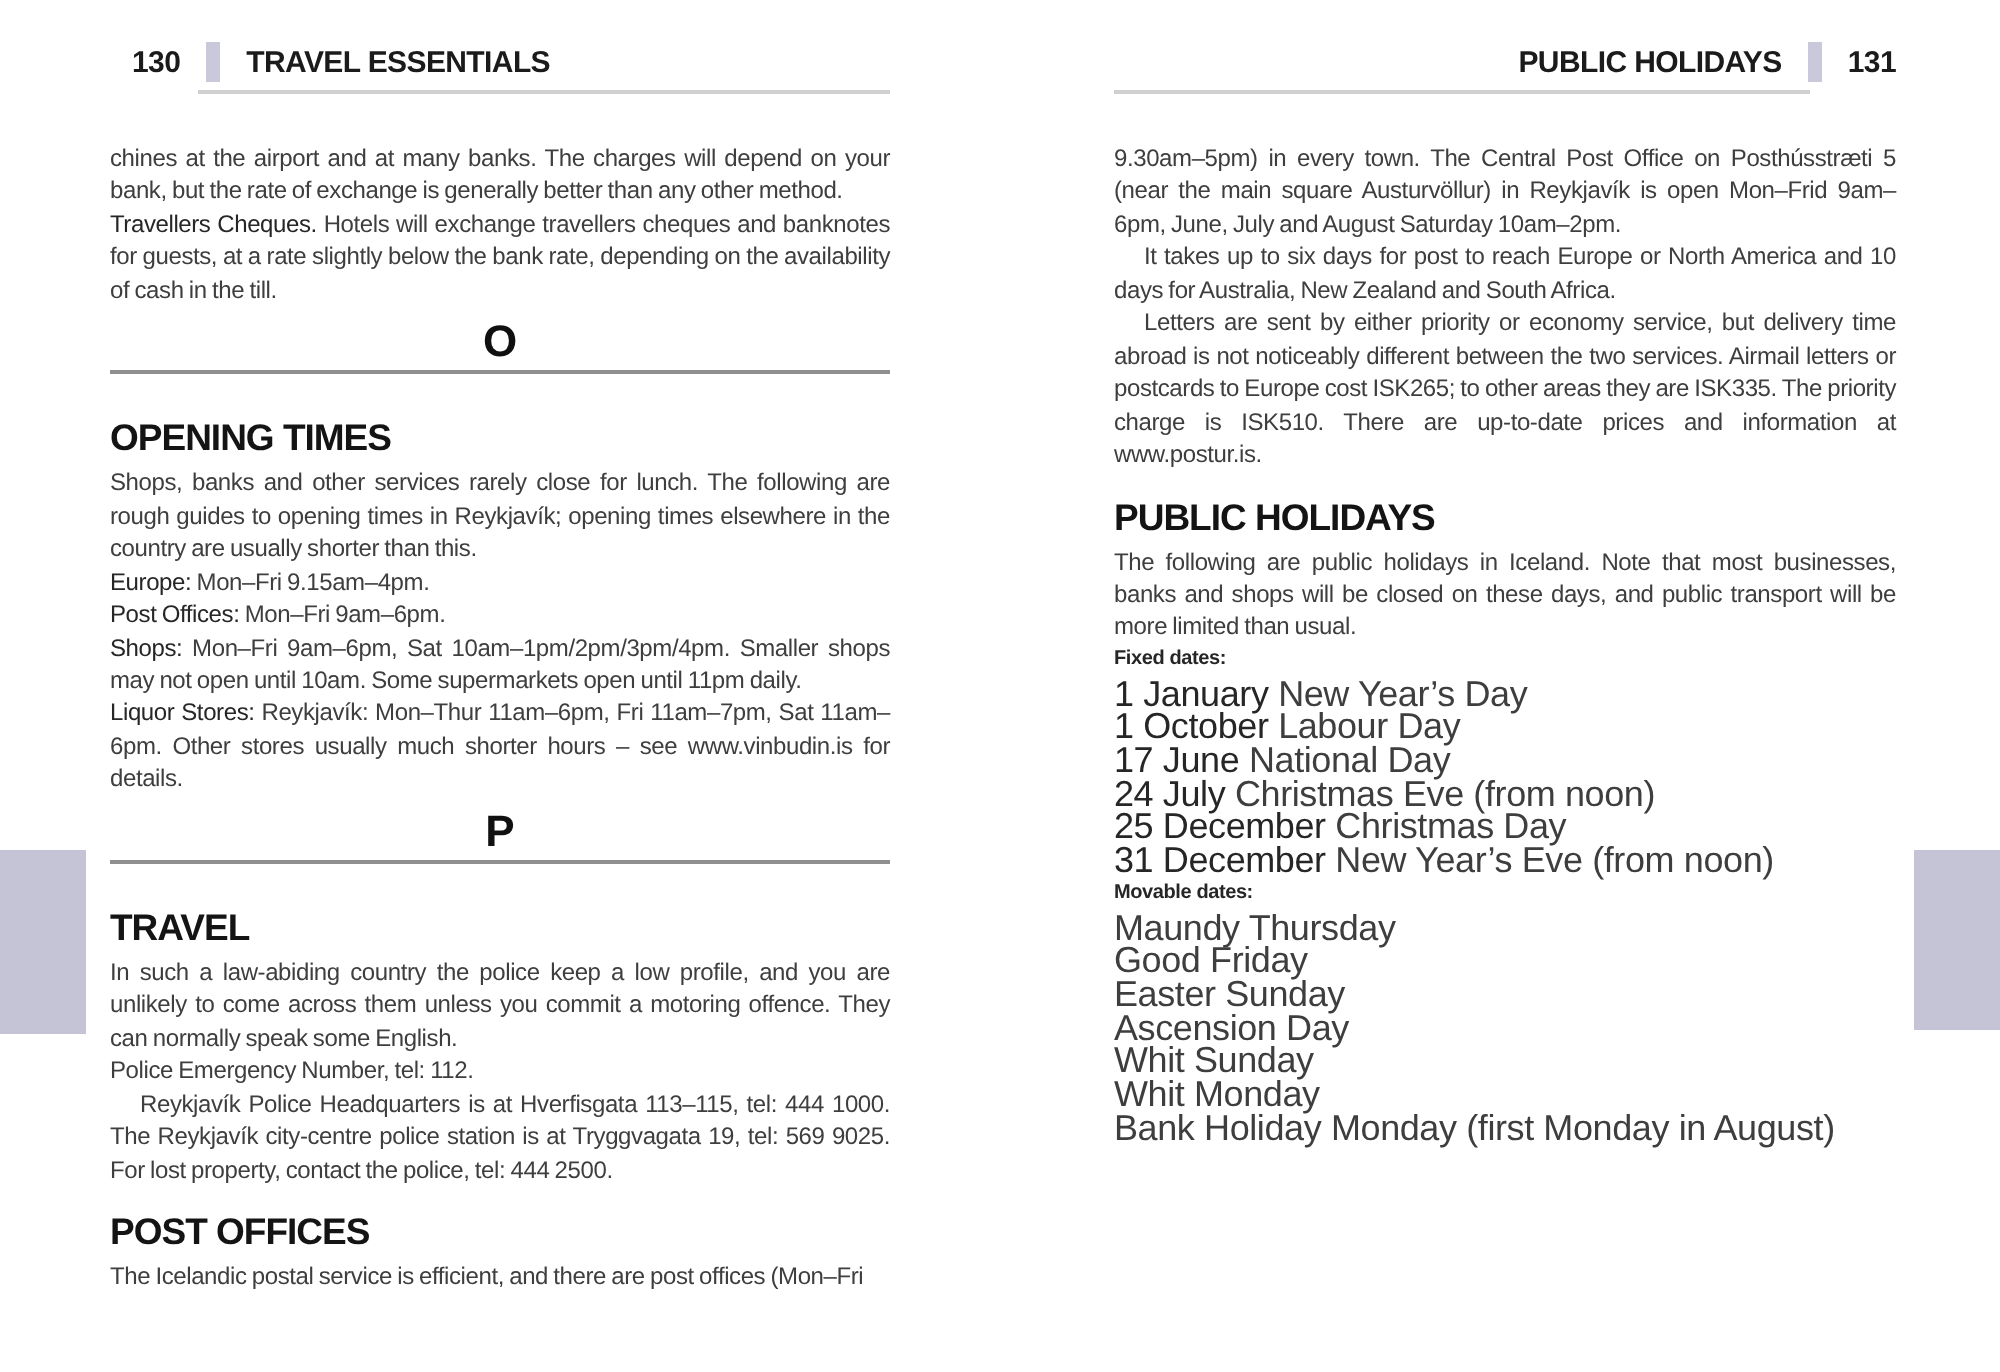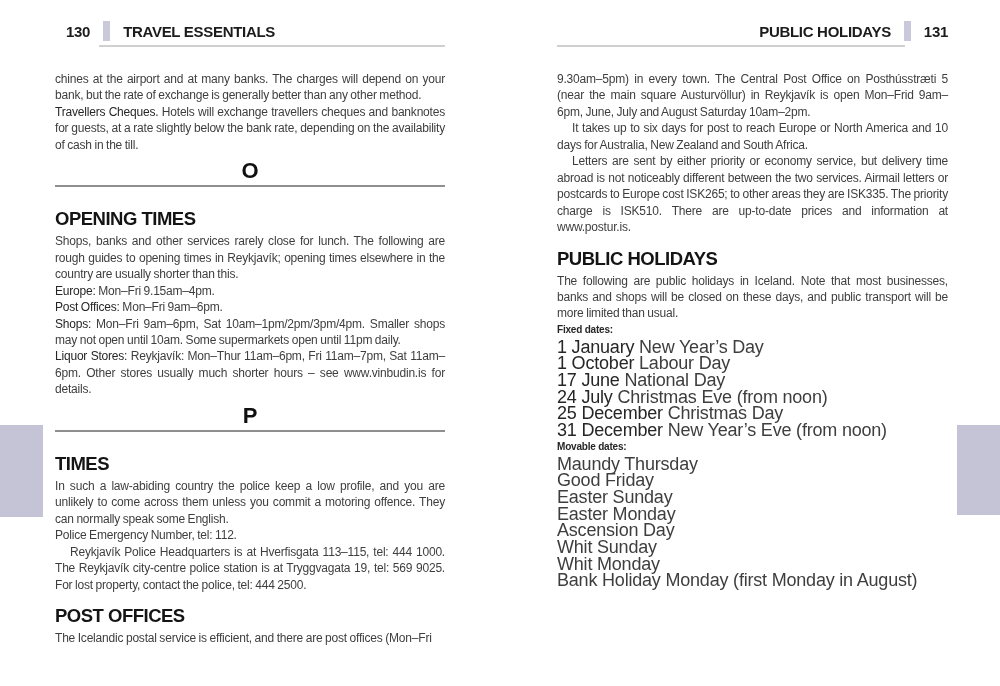--- a/index.html
+++ b/index.html
@@ -98,21 +98,21 @@
   <p class="body-text">
     <span class="lead">Liquor Stores:</span>
     <span>Reykjavík: Mon–Thur 11am–6pm, Fri 11am–7pm, Sat 11am–6pm. Other stores usually much shorter hours – see www.vinbudin.is for details.</span>
   </p>
 
   <div class="section-div">
     <div class="section-letter">P</div>
     <div class="section-rule"></div>
   </div>
 
-  <h2>TIMES</h2>
+  <h2>TRAVEL</h2>
   <p class="body-text">In such a law-abiding country the police keep a low profile, and you are unlikely to come across them unless you commit a motoring offence. They can normally speak some English.</p>
   <p class="body-text">Police Emergency Number, tel: 112.</p>
   <p class="body-text indent">Reykjavík Police Headquarters is at Hverfisgata 113–115, tel: 444 1000. The Reykjavík city-centre police station is at Tryggvagata 19, tel: 569 9025. For lost property, contact the police, tel: 444 2500.</p>
 
   <h2 class="spaced">POST OFFICES</h2>
   <p class="body-text">The Icelandic postal service is efficient, and there are post offices (Mon–Fri</p>
 </div>
 
 <div class="page page-right">
   <div class="pg-header right">
@@ -152,21 +152,20 @@
   </div>
   <div class="holiday-row">
     <span class="lead">31 December</span>
     <span>New Year’s Eve (from noon)</span>
   </div>
 
   <div class="label-line">Movable dates:</div>
   <div class="holiday-row">Maundy Thursday</div>
   <div class="holiday-row">Good Friday</div>
   <div class="holiday-row">Easter Sunday</div>
-  <div class="holiday-row">Easter Monday</div>
   <div class="holiday-row">Ascension Day</div>
   <div class="holiday-row">Whit Sunday</div>
   <div class="holiday-row">Whit Monday</div>
   <div class="holiday-row">Bank Holiday Monday (first Monday in August)</div>
 </div>
 
 <div class="edge-tab left"></div>
 <div class="edge-tab right"></div>
 
 </body></html>

